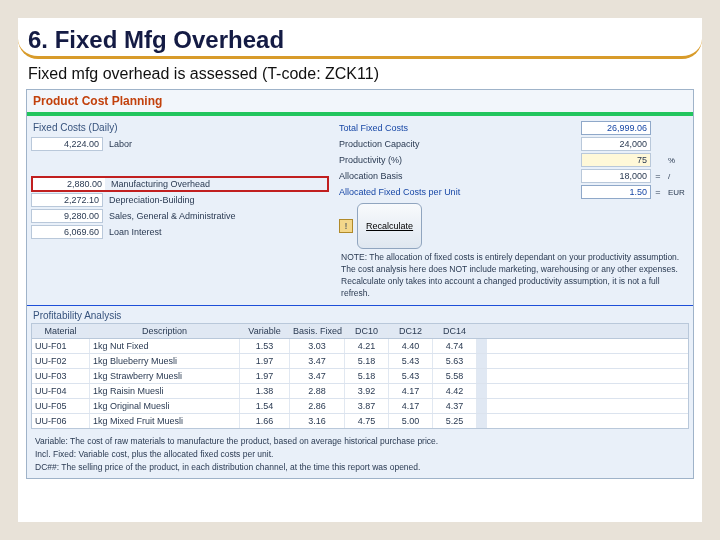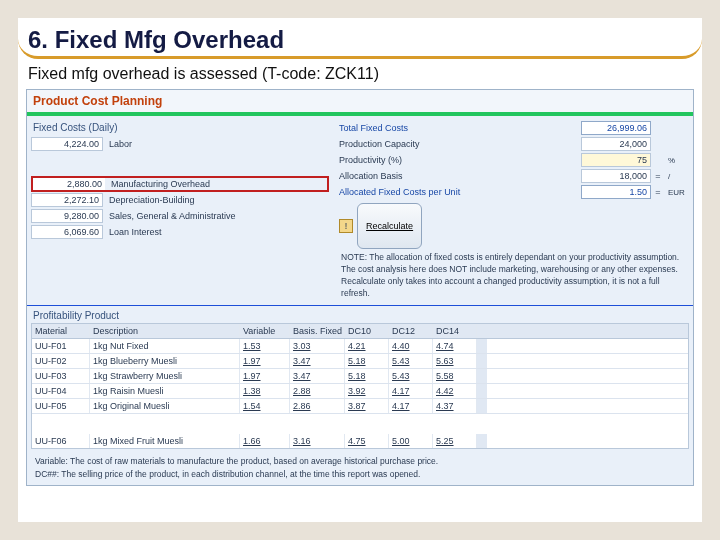--- a/index.html
+++ b/index.html
@@ -114,28 +114,29 @@
     display: grid;
     grid-template-columns: 58px 150px 50px 55px 44px 44px 44px 10px;
     font-size: 9px;
     border-bottom: 1px solid #dbe3ee;
   }
   .pa-head {
     background: #e0e8f3;
     color: #2a3a52;
     font-weight: 400;
     border-bottom: 1px solid #b9c8da;
+    text-align: center;
   }
   .pa-head > div, .pa-row > div {
     padding: 2px 3px;
     border-right: 1px solid #e1e8f1;
     white-space: nowrap; overflow: hidden;
   }
-  .pa-row > div:nth-child(n+3) { text-align: left; text-decoration: underline; }
-  .pa-row:last-child { border-bottom: none; margin-top: 20px; }
+  .pa-row > div:nth-child(n+3) { text-align: center; }
+  .pa-row:last-child { border-bottom: none; }
   .scroll-col { background: #e0e8f3; border-right: none !important; }
   .footer-defs {
     font-size: 8.5px; color: #2a3a52;
     padding: 6px 8px 4px 8px; line-height: 13px;
   }
 </style>
 </head>
 <body>
 
 <div class="slide">
@@ -204,21 +205,21 @@
           <div class="r-unit">EUR</div>
         </div>
         <div class="recalc-row">
           <div class="recalc-icon">!</div>
           <button class="recalc-btn">Recalculate</button>
         </div>
         <div class="note">NOTE: The allocation of fixed costs is entirely dependant on your productivity assumption. The cost analysis here does NOT include marketing, warehousing or any other expenses. Recalculate only takes into account a changed productivity assumption, it is not a full refresh.</div>
       </div>
     </div>
 
-    <div class="pa-title">Profitability Product</div>
+    <div class="pa-title">Profitability Analysis</div>
     <div class="pa-table">
       <div class="pa-head">
         <div>Material</div>
         <div>Description</div>
         <div>Variable</div>
         <div>Basis. Fixed</div>
         <div>DC10</div>
         <div>DC12</div>
         <div>DC14</div>
         <div class="scroll-col"></div>
@@ -282,16 +283,17 @@
             <div>4.75</div>
             <div>5.00</div>
             <div>5.25</div>
             <div class="scroll-col"></div>
           </div>
         </div>
     </div>
 
     <div class="footer-defs">
       <div>Variable: The cost of raw materials to manufacture the product, based on average historical purchase price.</div>
+      <div>Incl. Fixed: Variable cost, plus the allocated fixed costs per unit.</div>
       <div>DC##: The selling price of the product, in each distribution channel, at the time this report was opened.</div>
     </div>
   </div>
 </div>
 
 </body></html>

